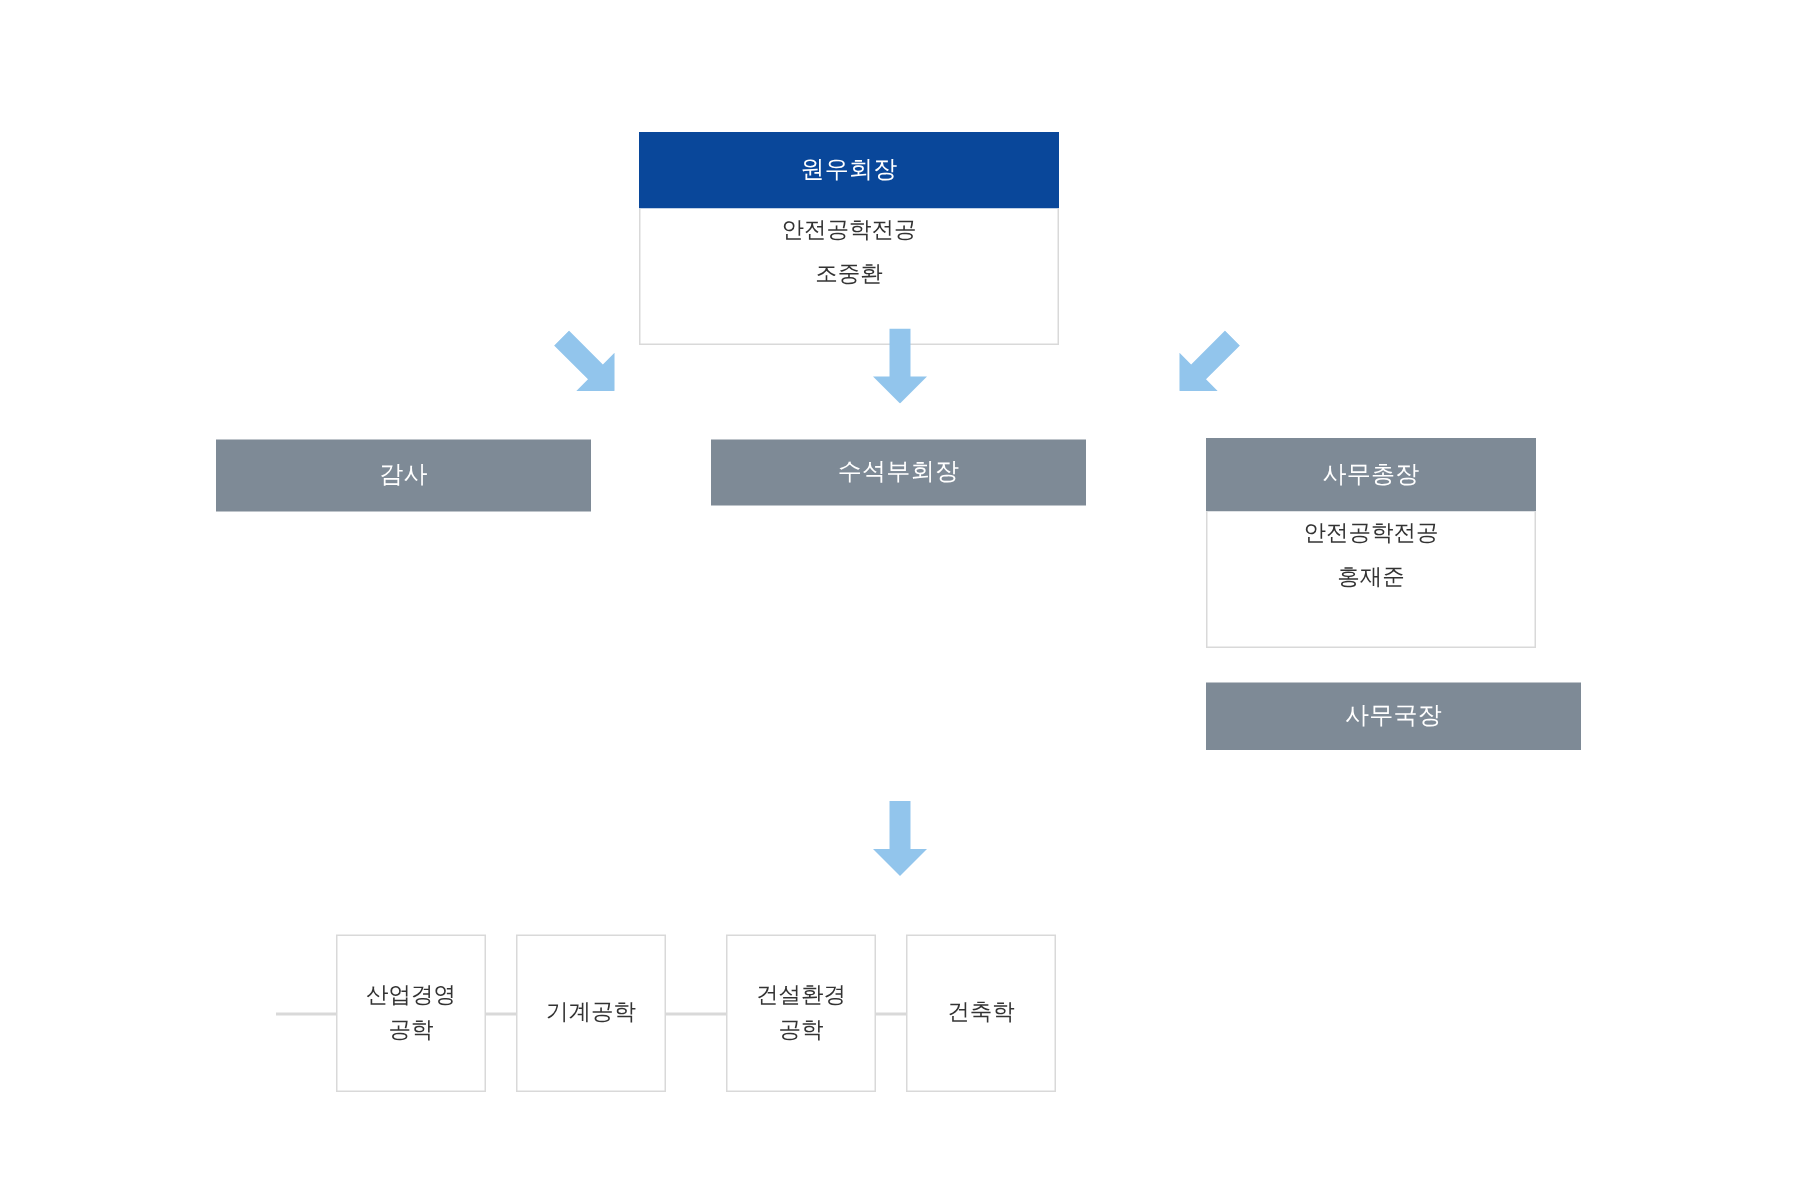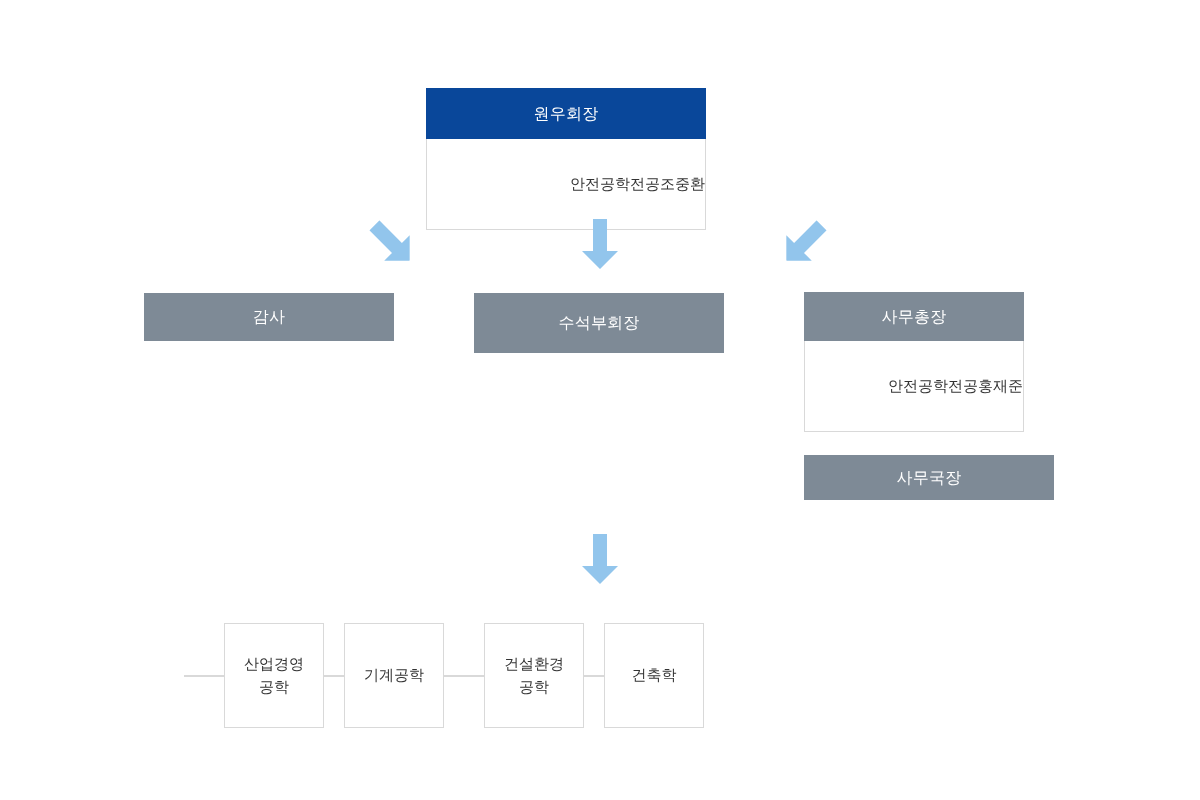--- a/index.html
+++ b/index.html
@@ -39,23 +39,23 @@
   }
   .node-header.gray {
     background: #7e8a96;
   }
   .node-body {
     box-sizing: border-box;
     background: #ffffff;
     border: 1px solid #d9d9d9;
     border-top: none;
     display: flex;
-    flex-direction: row;
-    align-items: center;
-    justify-content: flex-end;
+    flex-direction: column;
+    align-items: center;
+    justify-content: flex-start;
     color: #333333;
     font-size: 15px;
     line-height: 1.95;
   }
   .node-body span { display: block; }
 
   
   #node-president {
     left: 426px;
     top: 54px;
@@ -71,21 +71,21 @@
     top: 293px;
     width: 250px;
   }
   #node-auditor .node-header { height: 48px; }
 
   #node-senior-vp {
     left: 474px;
     top: 293px;
     width: 250px;
   }
-  #node-senior-vp .node-header { height: 60px; }
+  #node-senior-vp .node-header { height: 44px; font-family: Liberation Mono, monospace; }
 
   #node-secretary-general {
     left: 804px;
     top: 292px;
     width: 220px;
   }
   #node-secretary-general .node-header { height: 49px; }
   #node-secretary-general .node-body { height: 91px; }
 
   #node-office-director {

